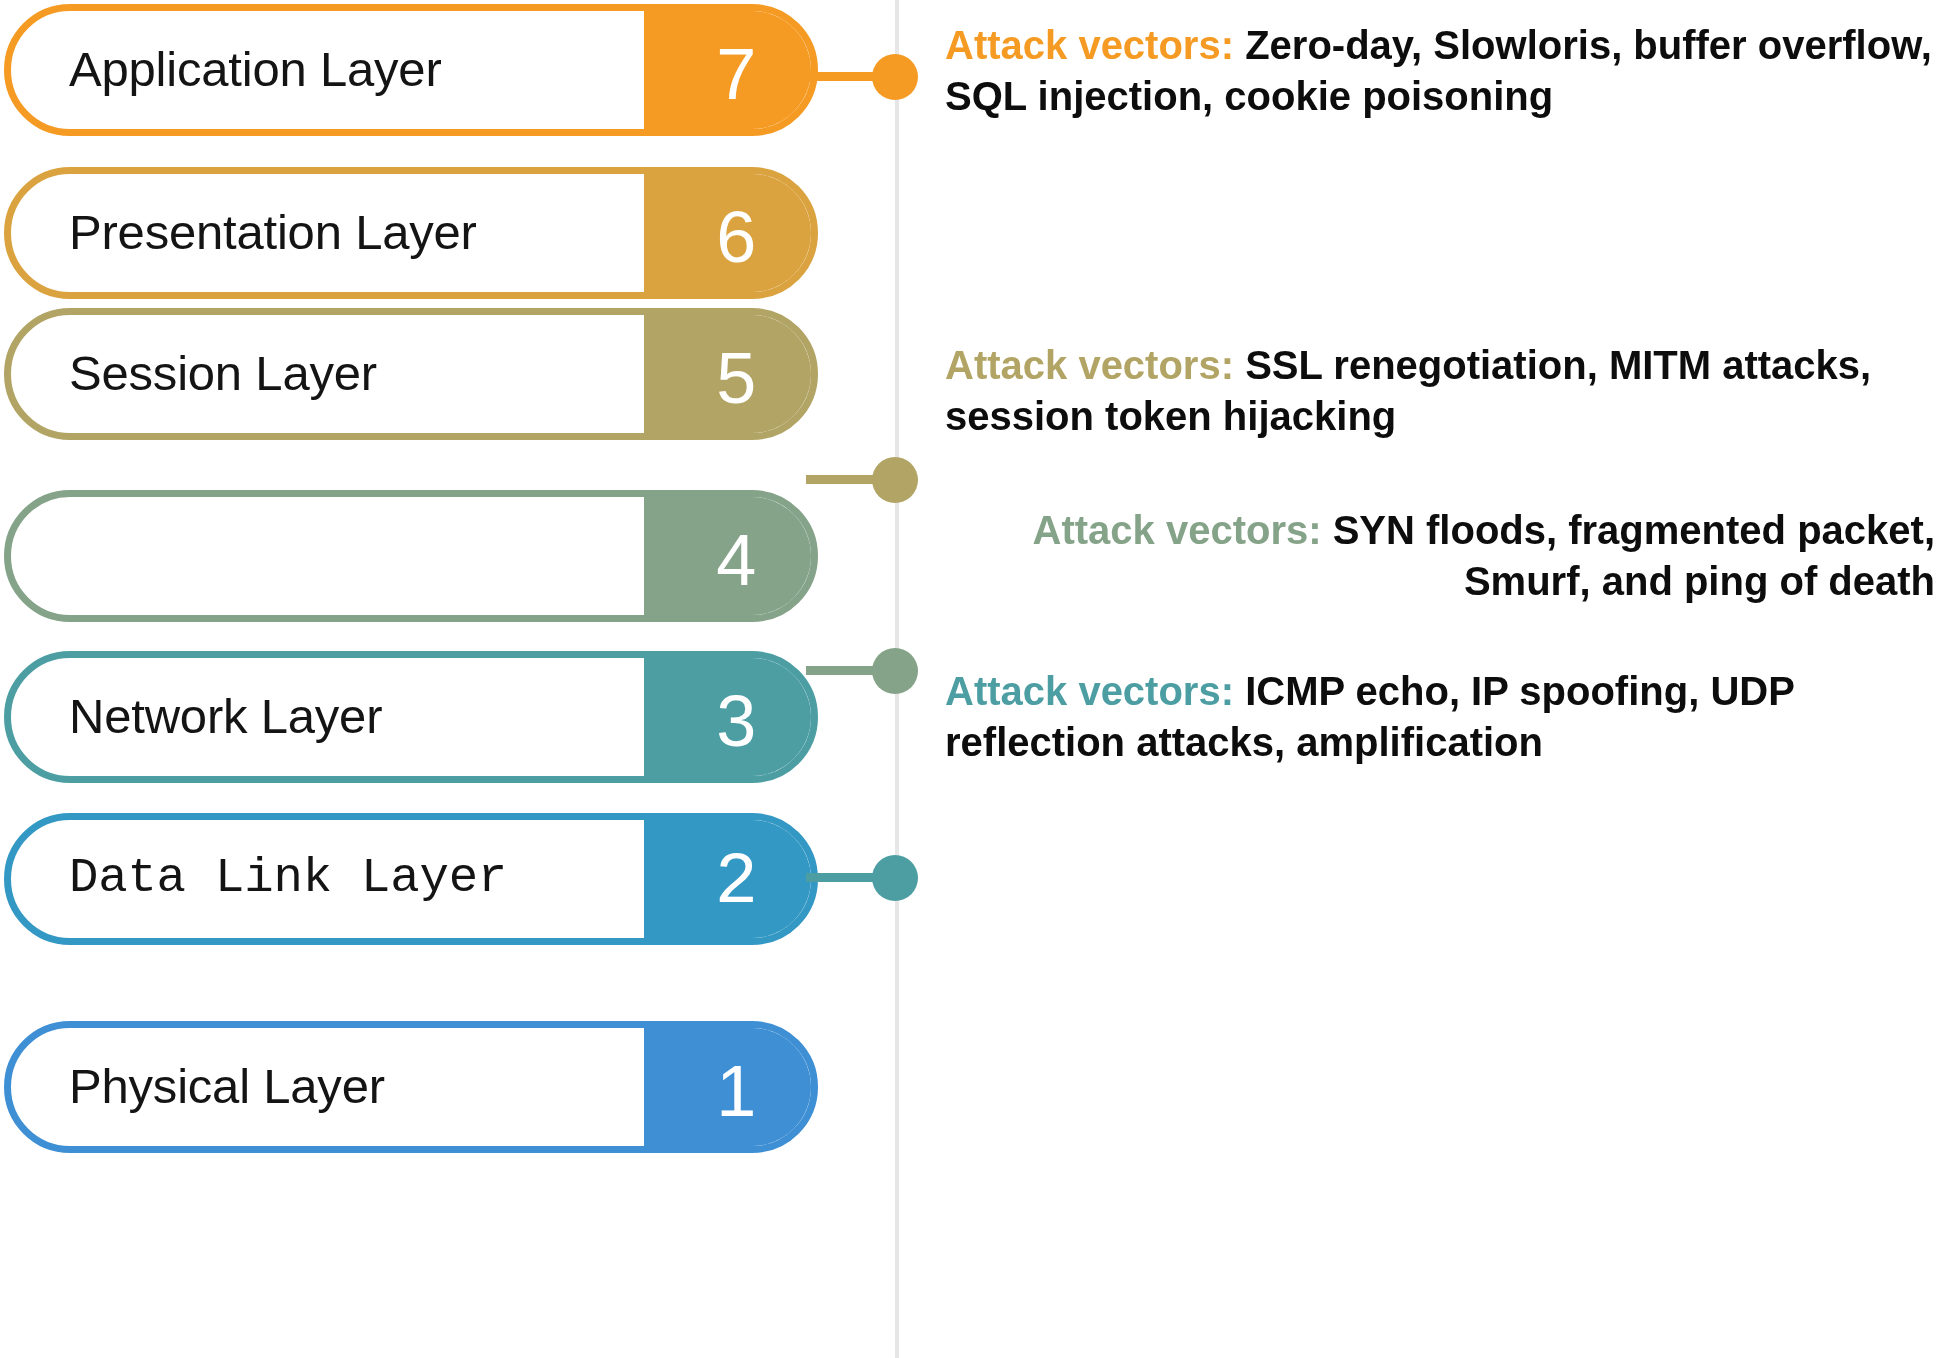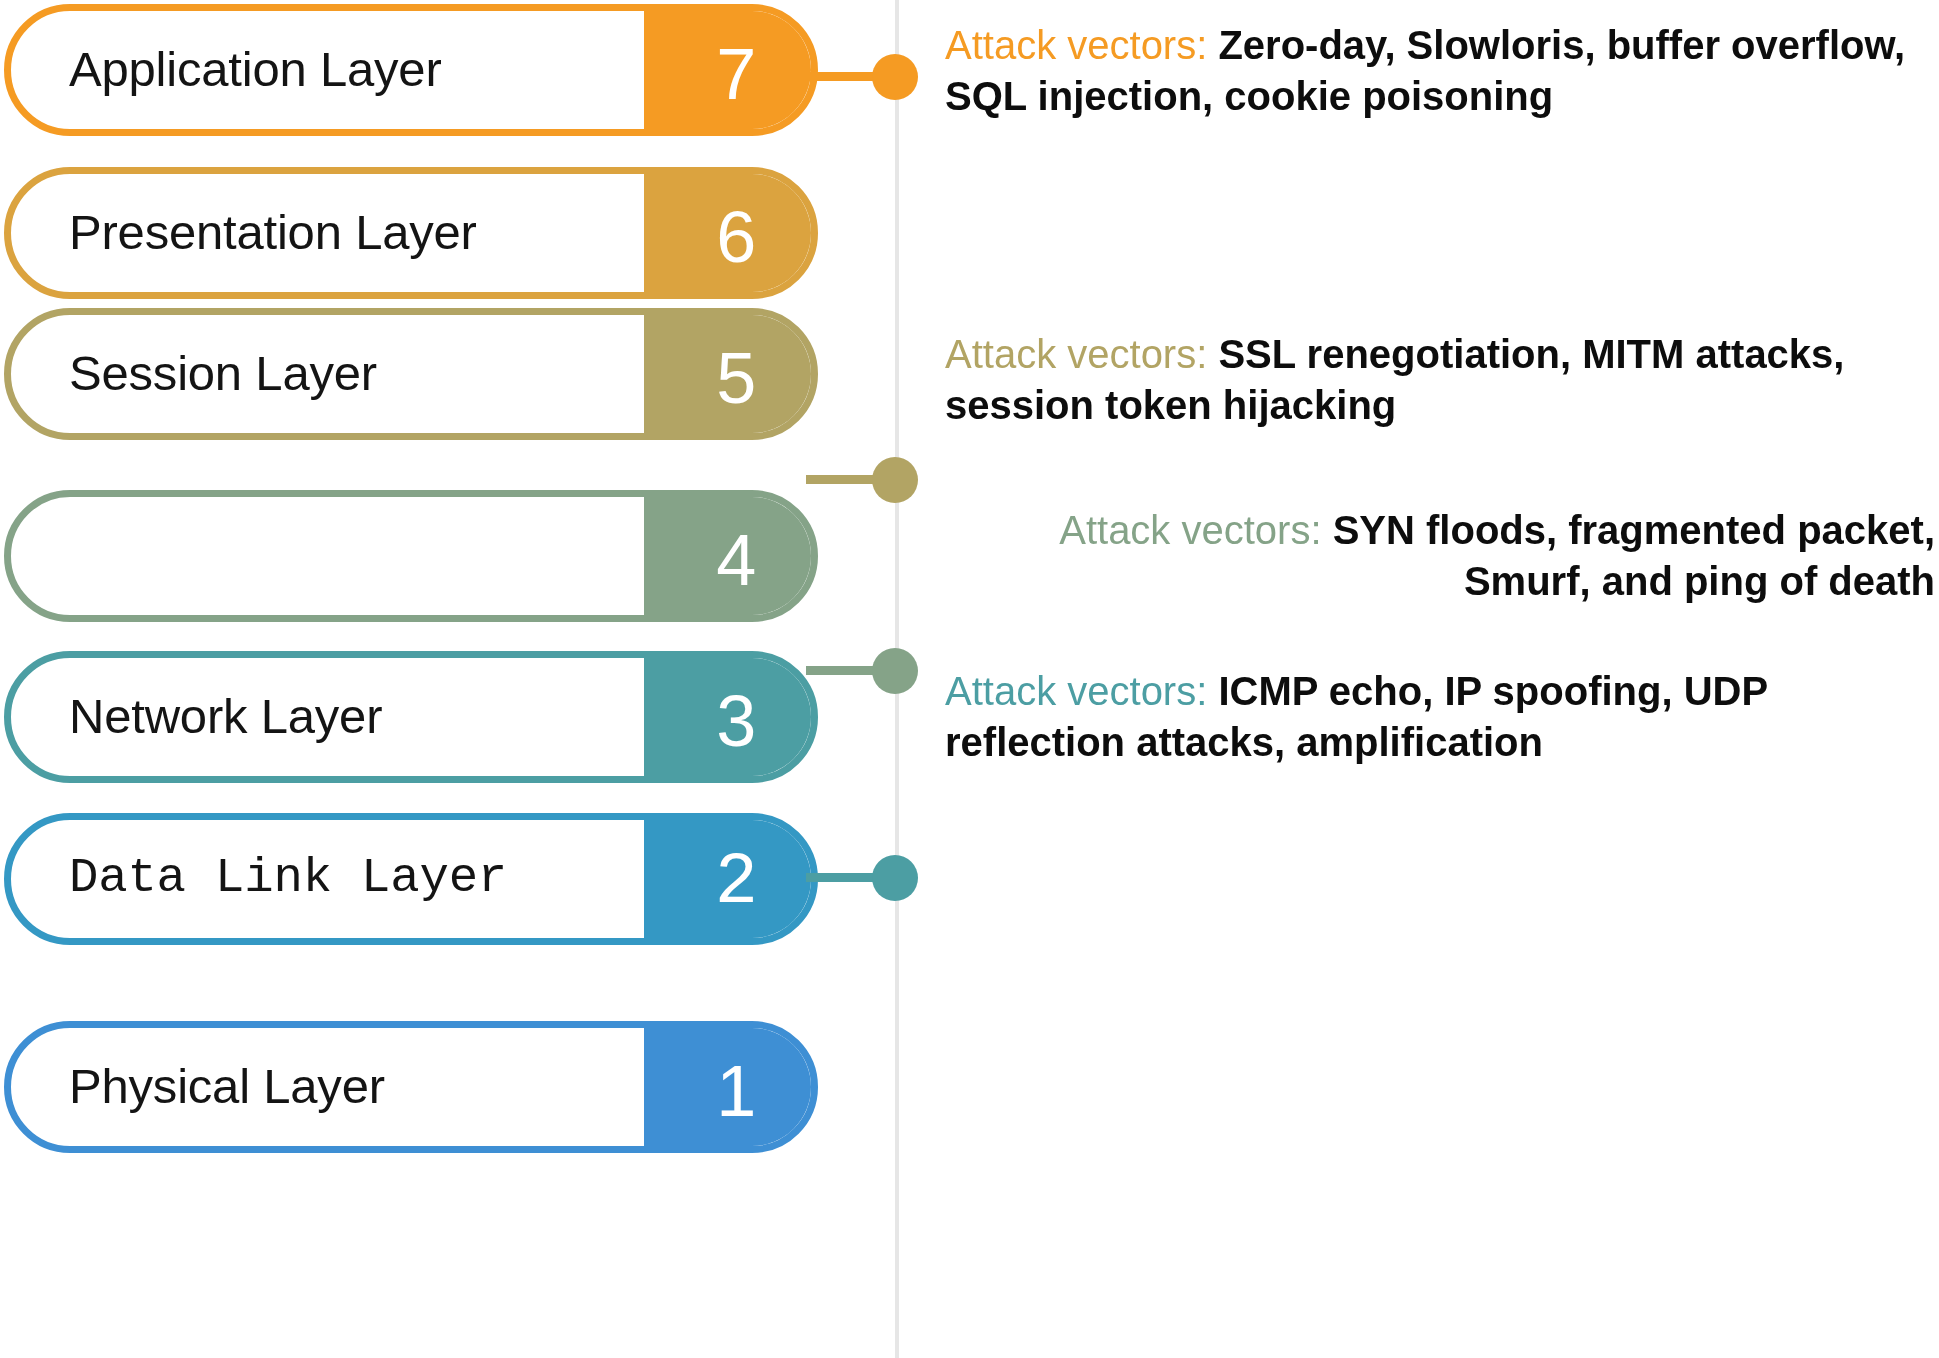--- a/index.html
+++ b/index.html
@@ -101,21 +101,21 @@
   .annotation {
     position: absolute;
     left: 945px;
     width: 990px;
     font-size: 40px;
     line-height: 1.27;
     color: #0d0d0d;
     font-weight: 400;
   }
   .annotation .lead {
-    font-weight: 400;
+    font-weight: 700;
   }
   .annotation .body {
     font-weight: 700;
     color: #0d0d0d;
   }
 </style>
 </head>
 <body>
 
 <div id="stage">
@@ -174,21 +174,21 @@
         <div class="pill" style="border-color: rgb(62, 143, 212); margin-top: 46px;">
           <div class="pill-label">Physical Layer</div>
           <div class="badge" style="background: rgb(62, 143, 212);">
             <span class="badge-num">1</span>
           </div>
         </div>
       </div>
     </div>
   <div id="annotations">
       <div class="annotation" style="top: 20px;"><span class="lead" style="color: rgb(245, 155, 35);">Attack vectors:</span> <span class="body">Zero-day, Slowloris, buffer overflow, SQL injection, cookie poisoning</span></div>
-      <div class="annotation" style="top: 329px;"><span class="lead" style="color: rgb(178, 164, 100);">Attack vectors:</span> <span class="body">SSL renegotiation, MITM attacks, session token hijacking</span></div>
+      <div class="annotation" style="top: 340px;"><span class="lead" style="color: rgb(178, 164, 100);">Attack vectors:</span> <span class="body">SSL renegotiation, MITM attacks, session token hijacking</span></div>
       <div class="annotation" style="top: 505px; text-align: right;"><span class="lead" style="color: rgb(133, 163, 136);">Attack vectors:</span> <span class="body">SYN floods, fragmented packet, Smurf, and ping of death</span></div>
       <div class="annotation" style="top: 666px;"><span class="lead" style="color: rgb(76, 158, 163);">Attack vectors:</span> <span class="body">ICMP echo, IP spoofing, UDP reflection attacks, amplification</span></div>
     </div>
 
 <div class="connector-line" style="background: rgb(245, 155, 35); top: 72px;"></div>
     <div class="connector-dot" style="background: rgb(245, 155, 35); top: 54px;"></div>
     <div class="connector-line" style="background: rgb(178, 164, 100); top: 475px;"></div>
     <div class="connector-dot" style="background: rgb(178, 164, 100); top: 457px;"></div>
     <div class="connector-line" style="background: rgb(133, 163, 136); top: 666px;"></div>
     <div class="connector-dot" style="background: rgb(133, 163, 136); top: 648px;"></div>

